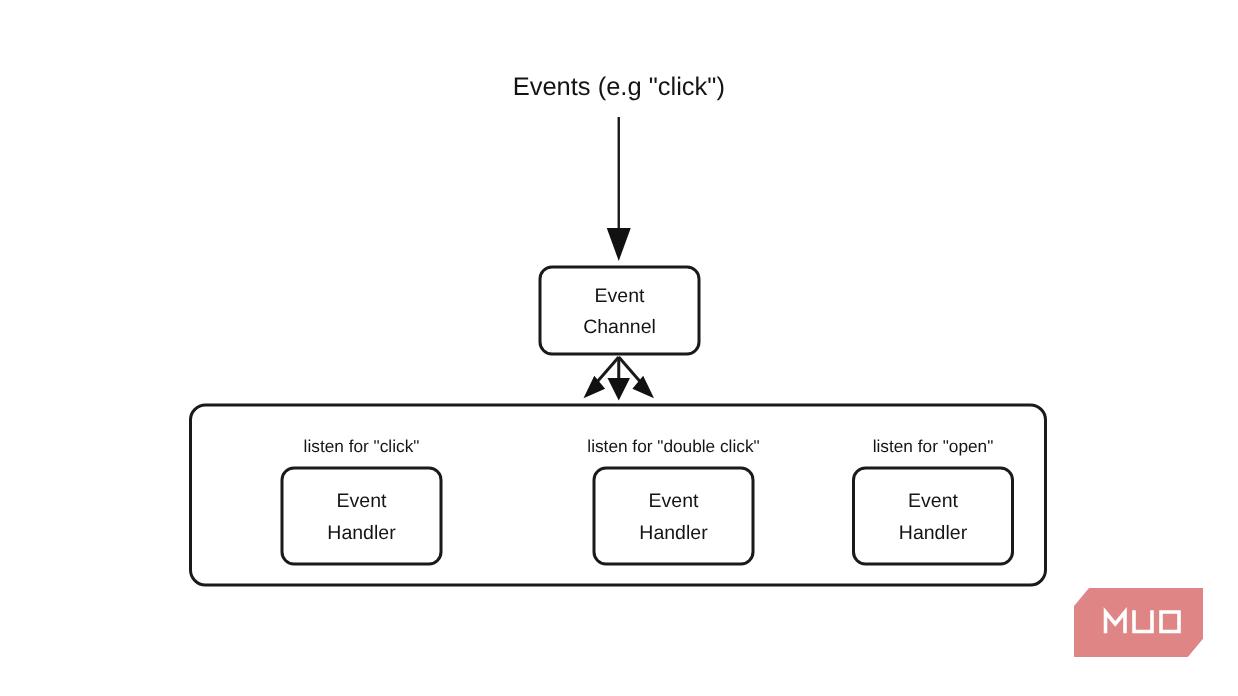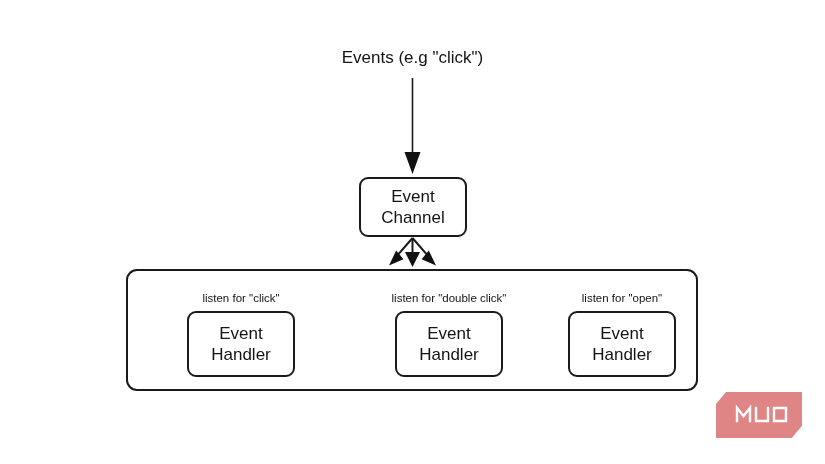--- a/index.html
+++ b/index.html
@@ -47,21 +47,21 @@
     position: absolute;
     box-sizing: border-box;
     background: #ffffff;
     border: 2.4px solid #1a1a1a;
     border-radius: 9px;
     display: flex;
     align-items: center;
     justify-content: center;
   }
   .node-label {
-    font-size: 17px;
+    font-size: 13px;
     line-height: 21px;
     color: #141414;
     text-align: center;
     white-space: pre-line;
   }
 
   #event-channel-box {
     left: 359px;
     top: 177px;
     width: 108px;

